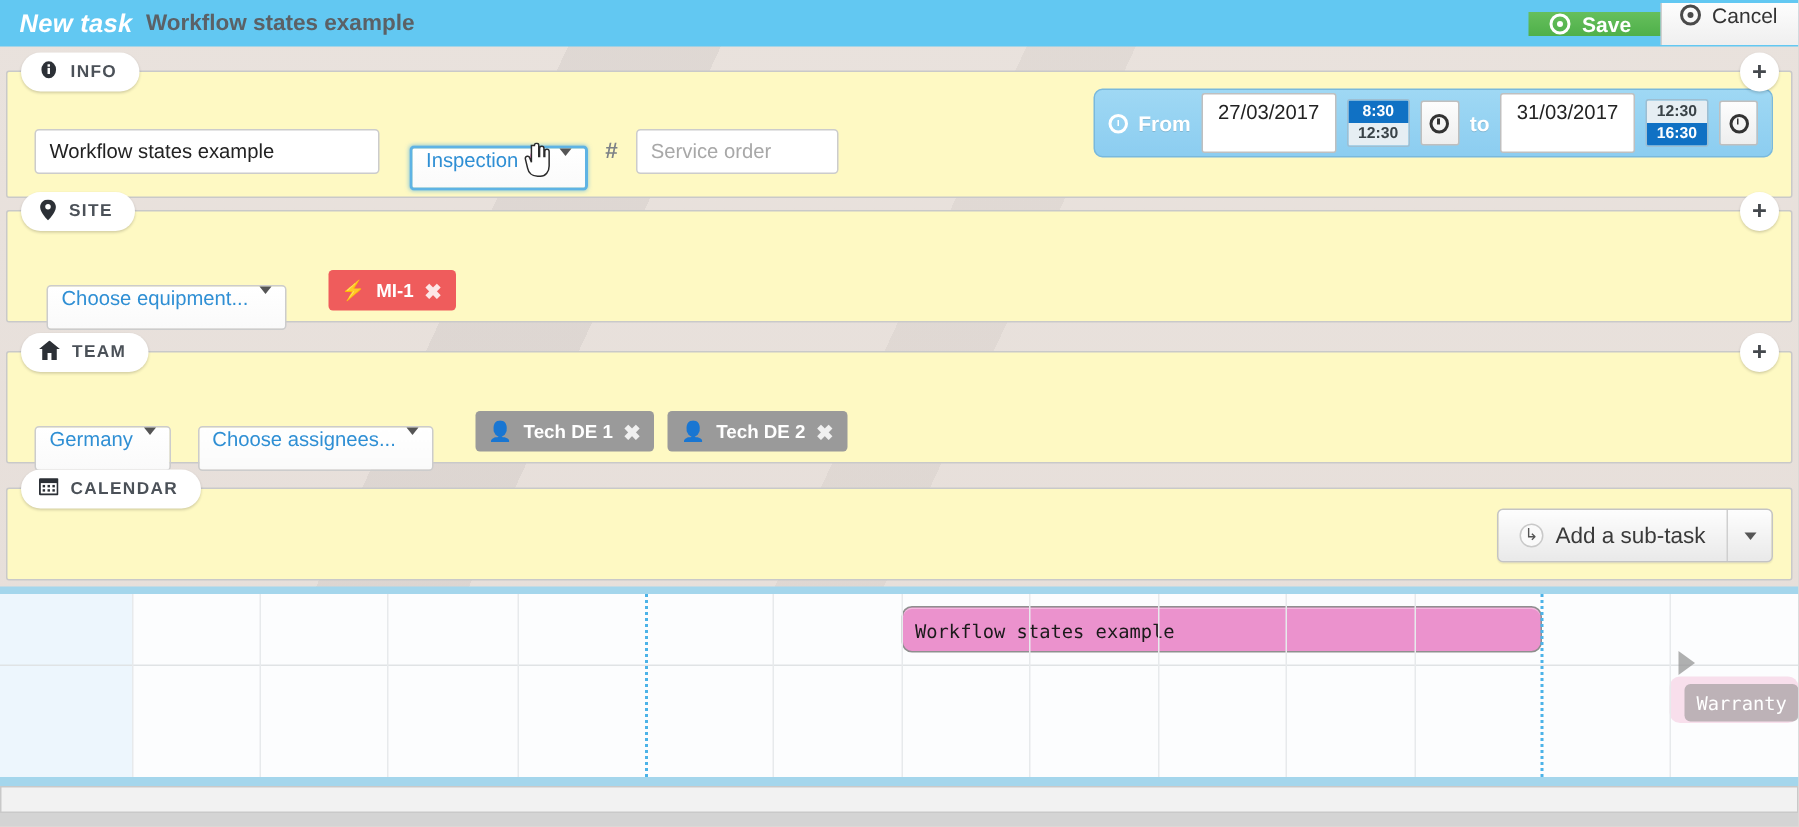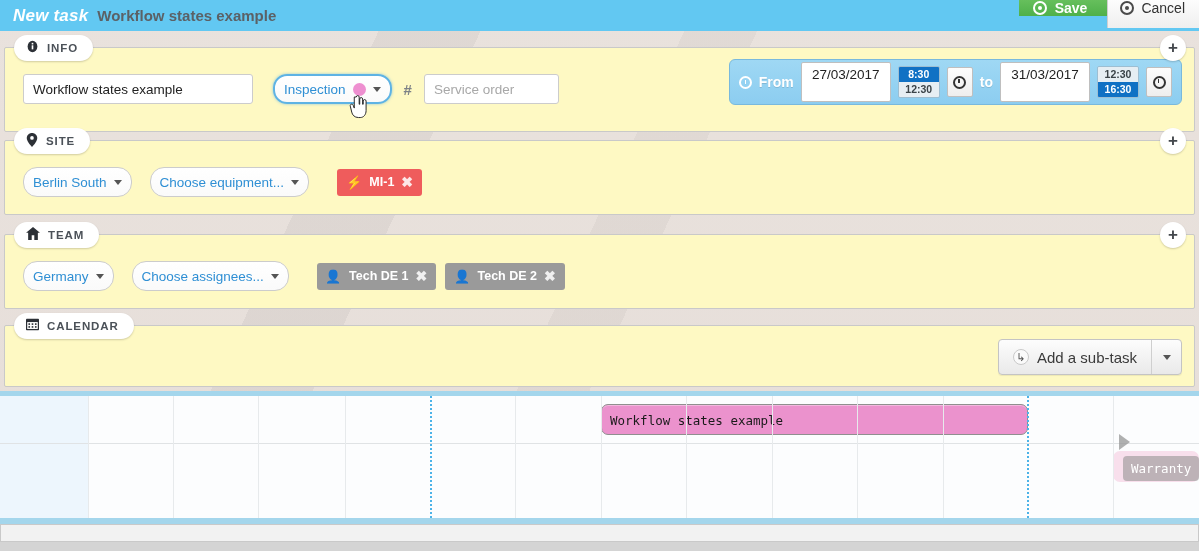--- a/index.html
+++ b/index.html
@@ -47,21 +47,21 @@
     letter-spacing: 0.2px;
   }
   .topbar-title-name {
     color: #5b6166;
     font-weight: bold;
     font-size: 15px;
     margin-left: 9px;
   }
   .topbar-actions {
     position: absolute; right: 0; top: 0; height: 31px;
-    display: flex; align-items: flex-start;
+    display: flex; align-items: center;
   }
   .btn-save {
     background: linear-gradient(#66bf5c, #4fb04a);
     color: #fff; font-weight: bold; font-size: 14px;
     border: none;
     padding: 0 20px 0 14px;
     display: flex; align-items: center; gap: 8px;
     cursor: pointer;
   }
   .btn-cancel {
@@ -136,26 +136,26 @@
     font-size: 13.5px;
     color: #222;
     font-family: "Liberation Sans", sans-serif;
     outline: none;
   }
   .text-input::placeholder { color: #a8a8a8; }
 
   .dd {
     height: 30px;
     border: 1px solid #ccc;
-    border-radius: 14px;
+    border-radius: 3px;
     background: linear-gradient(#ffffff, #fafafa);
     padding: 0 9px;
-    display: inline-flex; align-items: center; gap: 7px;
+    display: inline-flex; align-items: flex-start; gap: 7px;
     color: #2f8fd4; font-size: 13.5px;
-    cursor: pointer; white-space: nowrap;
+    cursor: pointer; white-space: nowrap; margin-top: 23px;
   }
   .dd.focused {
     border: 2px solid #5eb3e4;
     box-shadow: 0 0 3px rgba(94,179,228,0.7);
   }
   .caret {
     width: 0; height: 0;
     border-left: 4px solid transparent;
     border-right: 4px solid transparent;
     border-top: 5px solid #555;
@@ -437,24 +437,20 @@
         <svg width="12" height="14" viewBox="0 0 12 16">
             <path d="M6 0C2.7 0 0 2.6 0 5.8 0 10.2 6 16 6 16s6-5.8 6-10.2C12 2.6 9.3 0 6 0z" fill="#2c3036"></path>
             <circle cx="6" cy="5.6" r="2.1" fill="#fff"></circle>
           </svg>
       </span>
       <span class="panel-tab-label">SITE</span>
     </div>
     <div class="plus-btn">+</div>
 
     <div class="panel-body">
-      <div class="dd">
-        <span>Berlin South</span>
-        <span class="caret"></span>
-      </div>
       <div class="dd" style="margin-left:8px;">
         <span>Choose equipment...</span>
         <span class="caret"></span>
       </div>
       <div class="chip chip-red" style="margin-left: 18px; background: rgb(239, 92, 92);">
         <span class="ico-bolt">⚡</span>
         <span>MI-1</span>
         <span class="x">✖</span>
       </div>
     </div>

